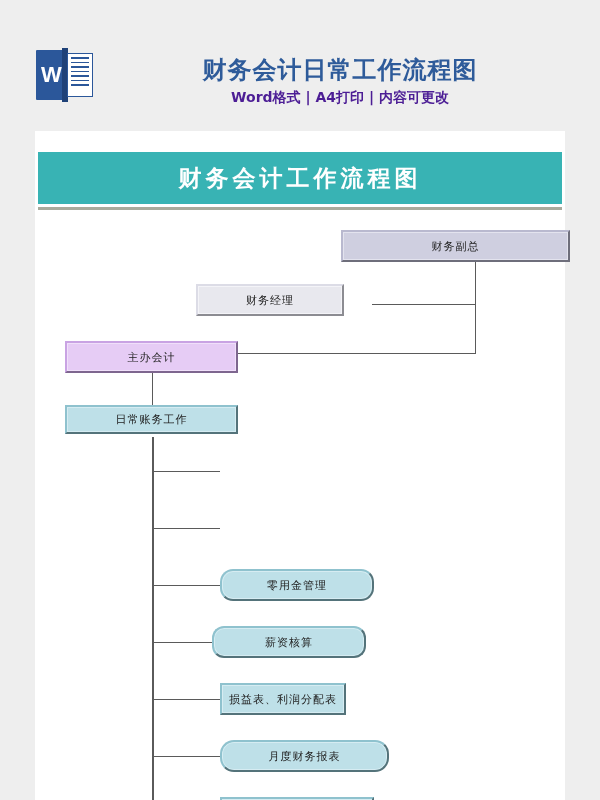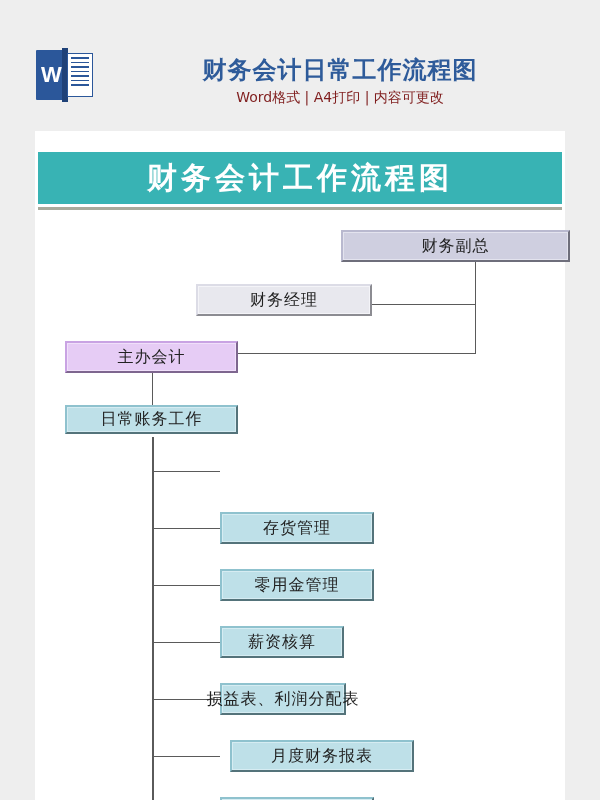--- a/index.html
+++ b/index.html
@@ -78,41 +78,42 @@
     color: #2e5b9a;
     letter-spacing: 1px;
     font-family: "DejaVu Sans", sans-serif;
   }
   #header-subtitle {
     position: absolute;
     left: 120px; top: 89px;
     width: 440px;
     text-align: center;
     font-size: 14px;
-    color: #7f1d1d;
-    font-family: "DejaVu Sans", sans-serif;
+    color: #4c1d95;
+    font-family: "DejaVu Sans", sans-serif;
+    font-weight: bold;
   }
 
   
   #page-sheet {
     position: absolute;
     left: 35px; top: 131px;
     width: 530px; height: 669px;
     background: #ffffff;
   }
   #banner {
     position: absolute;
     left: 3px; top: 21px;
     width: 524px; height: 52px;
     background: #38b3b4;
     color: #ffffff;
     display: flex;
     align-items: center;
     justify-content: center;
-    font-size: 30px;
+    font-size: 23px;
     font-weight: bold;
     letter-spacing: 4px;
     font-family: "DejaVu Sans", sans-serif;
   }
   #banner-rule {
     position: absolute;
     left: 3px; top: 76px;
     width: 524px; height: 3px;
     background: #a8aa9c;
   }
@@ -122,21 +123,21 @@
     position: absolute;
     left: 0; top: 0;
     width: 530px; height: 669px;
   }
   .node {
     position: absolute;
     box-sizing: border-box;
     display: flex;
     align-items: center;
     justify-content: center;
-    font-size: 16px;
+    font-size: 11px;
     color: #222222;
     font-family: "DejaVu Sans", sans-serif;
     letter-spacing: 1px;
     white-space: nowrap;
   }
   
   .node.gray {
     background: #cfcfe0;
     border: 2px outset #b9b9cf;
     box-shadow: inset 0 0 0 1px #e3e3ee;
@@ -211,50 +212,47 @@
     <div class="line h" style="left:117px; top:397px; width:68px;"></div>
     <div class="line h" style="left:117px; top:454px; width:68px;"></div>
     <div class="line h" style="left:117px; top:511px; width:68px;"></div>
     <div class="line h" style="left:117px; top:568px; width:68px;"></div>
     <div class="line h" style="left:117px; top:625px; width:68px;"></div>
 
     <div class="node gray" style="left:306px; top:99px; width:229px; height:32px;">
       <span>财务副总</span>
     </div>
 
-    <div class="node pale" style="left:161px; top:153px; width:176px; height:32px;text-align:center;">
+    <div class="node pale" style="left:161px; top:153px; width:148px; height:32px;text-align:center;">
       <span>财务经理</span>
     </div>
 
     <div class="node purple" style="left:30px; top:210px; width:173px; height:32px;text-align:center;">
       <span>主办会计</span>
     </div>
 
     <div class="node blue" style="left:30px; top:274px; width:173px; height:29px;">
       <span>日常账务工作</span>
     </div>
 
 
-    <div class="node blue" style="left:185px; top:381px; width:154px; height:32px;">
-      <span>存货管理</span>
-    </div>
-
-    <div class="node blue" style="left:185px; top:438px; width:154px; height:32px;">
+
+    <div class="node blue" style="left:185px; top:438px; width:154px; height:32px;border-radius:13px;">
       <span>零用金管理</span>
     </div>
 
-    <div class="node blue" style="left:185px; top:495px; width:124px; height:32px;">
+    <div class="node blue" style="left:177px; top:495px; width:154px; height:32px;border-radius:12px;">
       <span>薪资核算</span>
     </div>
 
     <div class="node blue" style="left:185px; top:552px; width:126px; height:32px;">
       <span>损益表、利润分配表</span>
     </div>
 
-    <div class="node blue" style="left:195px; top:609px; width:184px; height:32px;">
+    <div class="node blue" style="left:185px; top:609px; width:169px; height:32px;border-radius:14px;">
       <span>月度财务报表</span>
     </div>
 
     <div class="node blue" style="left:185px; top:666px; width:154px; height:32px;">
       <span></span>
     </div>
 
   </div>
 </div>
 

